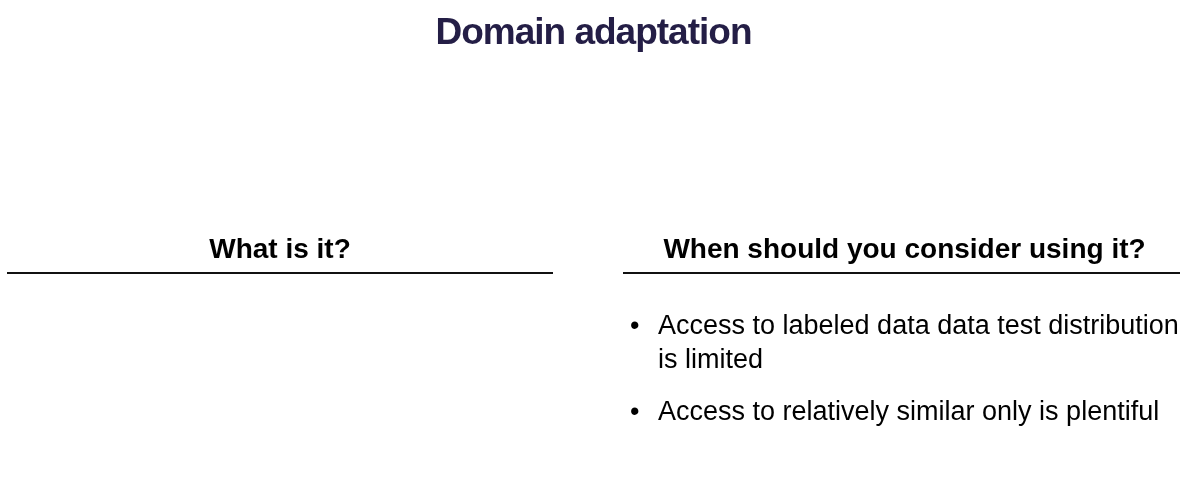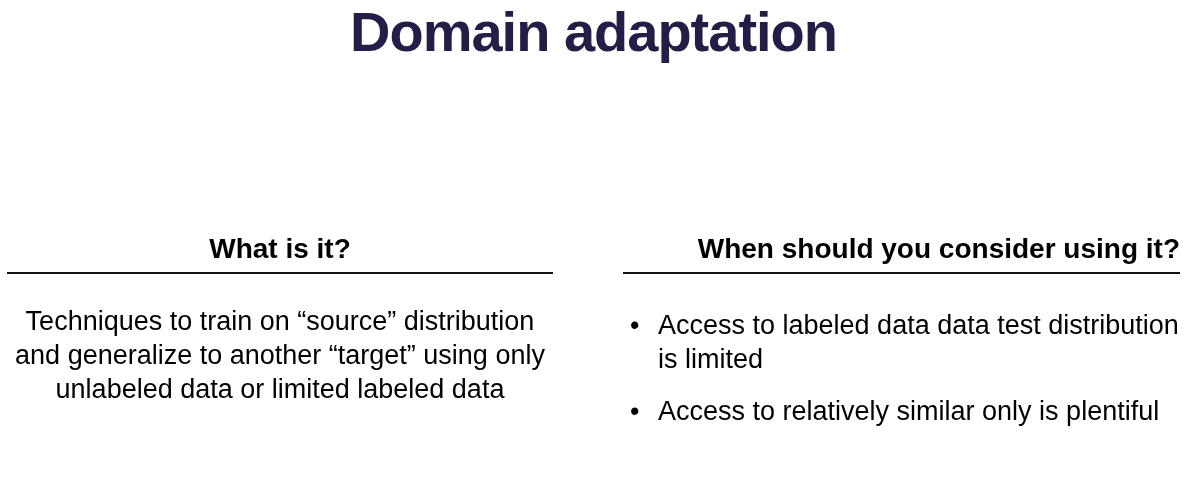--- a/index.html
+++ b/index.html
@@ -15,21 +15,21 @@
   .slide {
     position: absolute;
     inset: 0;
   }
   .title {
     position: absolute;
     top: 0;
     left: 0;
     width: 1187px;
     text-align: center;
-    font-size: 56px;
+    font-size: 37px;
     font-weight: bold;
     line-height: 64px;
     letter-spacing: -1px;
   }
   .col {
     position: absolute;
     top: 233px;
   }
   .col-left {
     left: 0;
@@ -41,21 +41,21 @@
     width: 557px;
   }
   .heading {
     font-size: 28px;
     font-weight: bold;
     line-height: 32px;
     padding-bottom: 7px;
     border-bottom: 2px solid #111111;
   }
   .heading-left { text-align: center; }
-  .heading-right { text-align: right; padding-left: 6px; }
+  .heading-right { text-align: center; padding-left: 6px; }
   .body-text {
     margin-top: 30px;
     font-size: 27px;
     line-height: 34px;
     text-align: center;
   }
   .bullets {
     list-style: none;
     margin-top: 34px;
   }
@@ -80,21 +80,20 @@
 </style>
 </head>
 <body>
 
 <div class="slide">
 
   <h1 class="title" style="color: rgb(36, 30, 70);">Domain adaptation</h1>
 
   <section class="col col-left">
     <h2 class="heading heading-left">What is it?</h2>
-    <p class="body-text">Techniques to train on “source” distribution and generalize to another “target” using only unlabeled data or limited labeled data</p>
   </section>
 
   <section class="col col-right">
     <h2 class="heading heading-right">When should you consider using it?</h2>
     <ul class="bullets">
       <li class="bullet-item">
         <span class="bullet-marker">•</span>
         <span class="bullet-text">Access to labeled data data test distribution is limited</span>
       </li>
       <li class="bullet-item">

